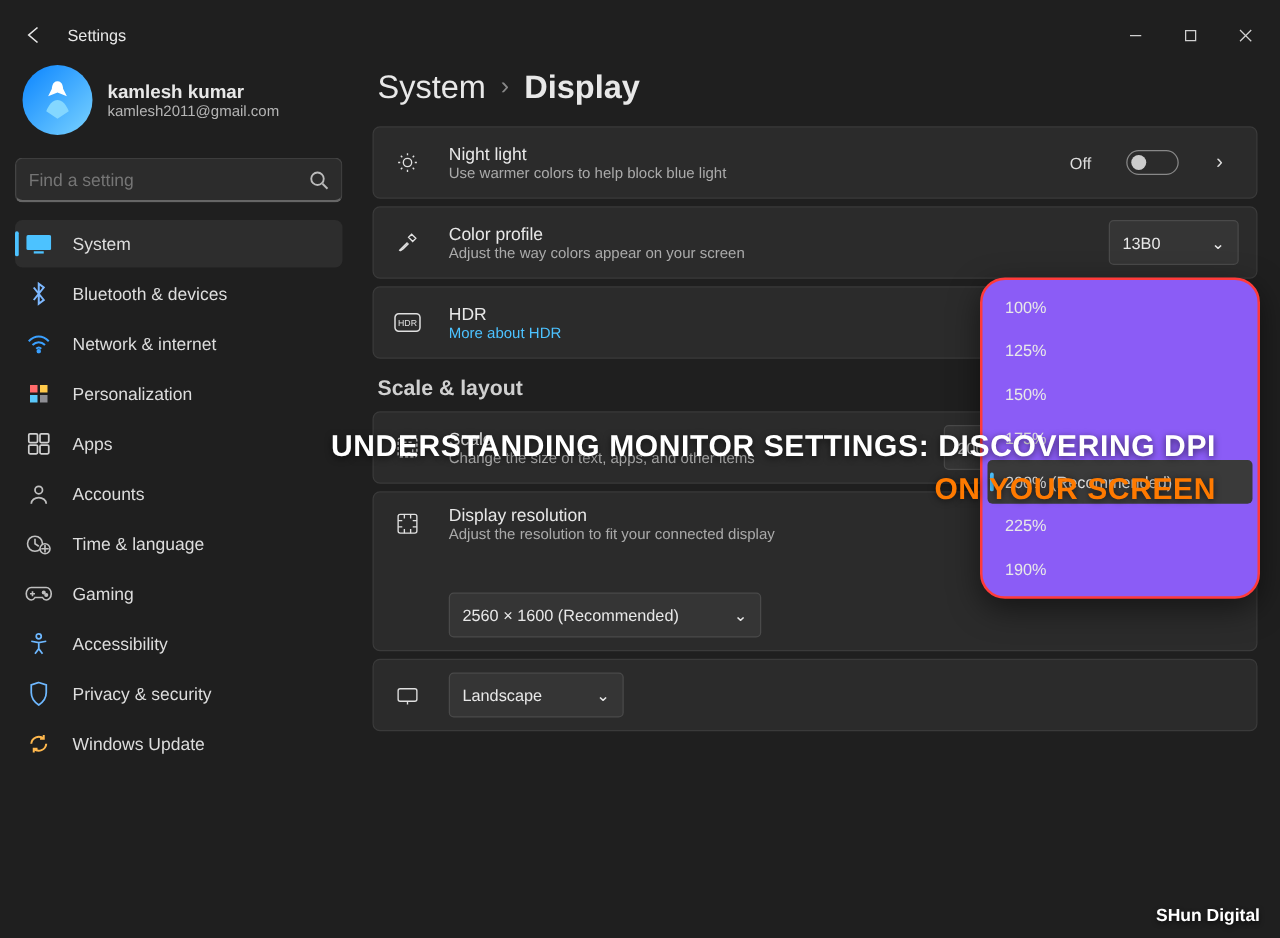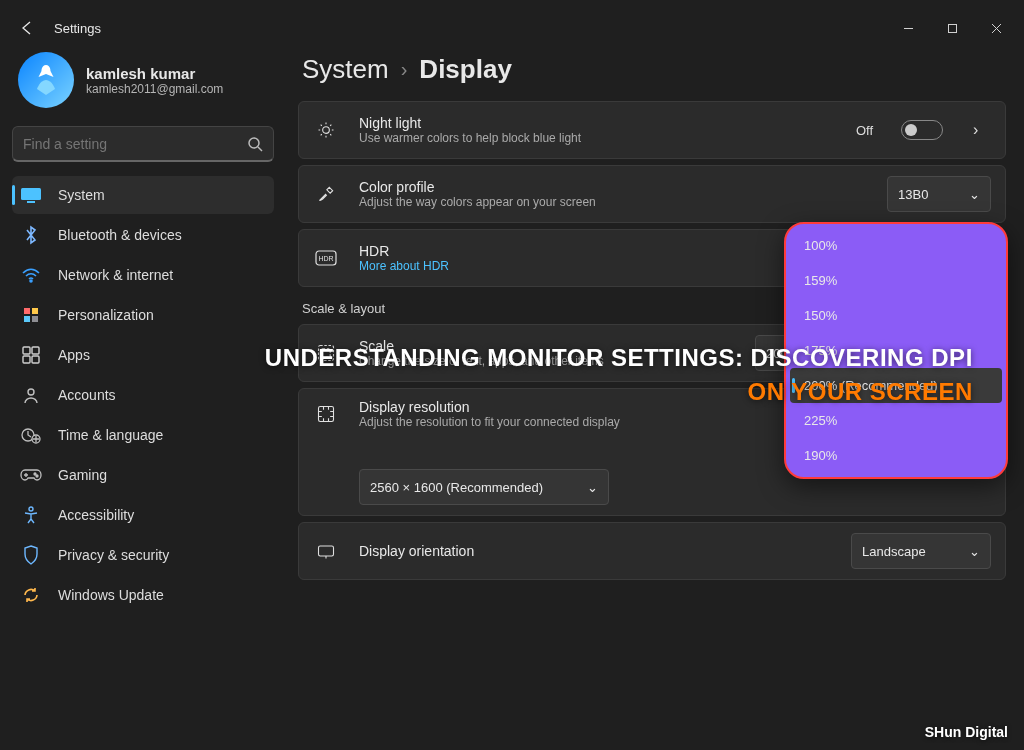--- a/index.html
+++ b/index.html
@@ -50,21 +50,21 @@
 .rtxt { flex:1; }
 .t1 { font-size:14px; }
 .t2 { font-size:12px; color:#aaa; }
 .link { color:#4cc2ff; }
 .chev { width:18px; color:#ddd; }
 .off { font-size:13px; color:#ddd; margin-right:8px; }
 .toggle { width:42px; height:20px; border:1px solid #888; border-radius:11px; margin-right:10px; position:relative; }
 .toggle::after { content:""; position:absolute; left:3px; top:3px; width:12px; height:12px; background:#ccc; border-radius:50%; }
 .selectbox { width:104px; height:36px; background:#353535; border:1px solid #4a4a4a; border-radius:4px; display:flex; align-items:center; justify-content:space-between; padding:0 10px; font-size:13px; }
 .selectbox.wide { width:250px; }
-.section { font-size:13px; font-weight:400; color:#d0d0d0; padding:8px 4px; }
+.section { font-size:17px; font-weight:700; color:#d0d0d0; padding:8px 4px; }
 
 
 .dropdown { position:absolute; right:16px; top:182px; width:224px; background:#8b5cf6; border:2px solid #ff3b3b; border-radius:20px; padding:4px; z-index:50; box-shadow:0 8px 24px rgba(0,0,0,.5); }
 .ditem { padding:10px 14px; font-size:13px; border-radius:4px; position:relative; }
 .ditem.sel { background:#3a3a3a; }
 .ditem.sel::before { content:""; position:absolute; left:2px; top:10px; bottom:10px; width:3px; background:#4cc2ff; border-radius:2px; }
 
 
 .overlay { position:absolute; top:50%; left:50%; transform:translate(-50%,-50%); text-align:right; z-index:100; pointer-events:none; width:90%; text-shadow:0 1px 6px rgba(0,0,0,.6); }
 .ol1 { color:#fff; font-size:24px; font-weight:700; letter-spacing:.5px; }
@@ -337,33 +337,30 @@
     </div>
 
     <div class="card">
       <div class="row">
         <div class="cardicon">
             <svg width="20" height="20" viewBox="0 0 24 24" fill="none" stroke="currentColor" stroke-width="1.3">
               <rect x="3" y="6" width="18" height="12" rx="2"></rect>
               <path d="M12 18v3"></path>
             </svg>
           </div>
-        <div class="rtxt">
-          <div class="t1">Display orientation</div>
-        </div>
         <div class="selectbox" style="width:140px">
           <span>Landscape</span>
           <span>⌄</span>
         </div>
       </div>
     </div>
 
     <div class="dropdown" id="dd">
         <div class="ditem">100%</div>
-        <div class="ditem">159%</div>
+        <div class="ditem">125%</div>
         <div class="ditem">150%</div>
         <div class="ditem">175%</div>
         <div class="ditem sel">200% (Recommended)</div>
         <div class="ditem">225%</div>
         <div class="ditem">190%</div>
       </div>
 
   </div>
 </div>
 

